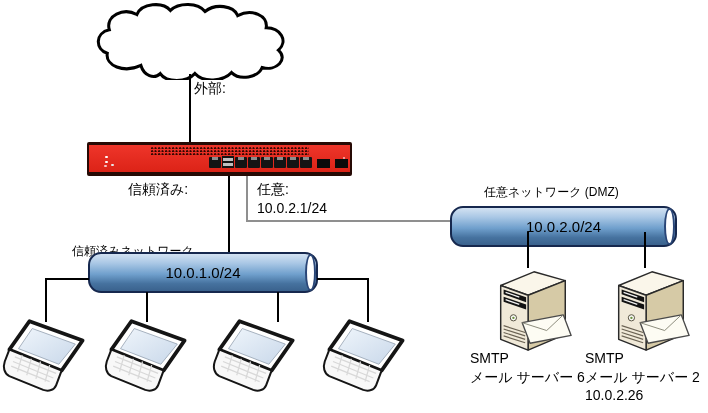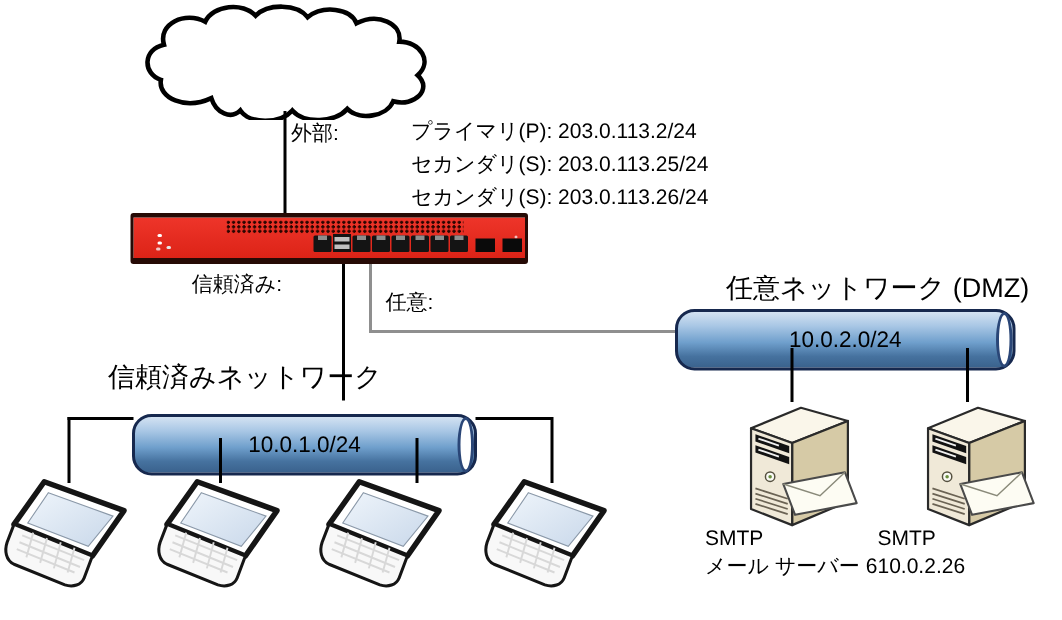--- a/index.html
+++ b/index.html
@@ -2,21 +2,21 @@
 <html><head>
 <meta charset="utf-8">
 <style>
   html,body{margin:0;padding:0;background:#fff;}
   .stage{position:relative;width:708px;height:413px;background:#ffffff;overflow:hidden;
          font-family:"Liberation Sans",sans-serif;color:#000;font-size:14px;}
   .ln{position:absolute;background:#000;}
   .ln.gray{background:#8f8f8f;}
   .lbl{position:absolute;white-space:nowrap;line-height:19px;}
   .lbl.right{text-align:center;}
-  .net-label{font-size:18px;}
+  .net-label{font-size:12px;}
   .cloud-text{position:absolute;left:95px;top:28px;width:212px;text-align:center;
               font-size:17px;letter-spacing:1px;}
   .ip-list{position:absolute;left:274px;top:76px;line-height:22px;white-space:nowrap;}
   
   .fw{position:absolute;left:87px;top:142px;width:265px;height:34px;box-sizing:border-box;
       background:linear-gradient(#ee352a,#dc2317);border:2px solid #260a05;
       border-top-width:3px;border-bottom-width:4px;border-radius:2px;}
   .fw-vent{position:absolute;left:62px;top:2px;width:158px;height:9px;
            background-image:radial-gradient(circle at 1.2px 1.2px,#2a0500 0.9px,transparent 1.2px);
            background-size:3.5px 3px;}
@@ -77,25 +77,20 @@
   <svg class="icon" style="left:93px;top:2px" width="216" height="78" viewBox="0 0 212 76">
     <path d="M47,62 C30,70 12,62 14,50 C2,46 2,30 16,27 C12,13 30,5 43,12 C48,1 68,-1 76,8
              C84,0 103,0 110,9 C120,1 138,3 142,13 C156,6 172,13 170,25 C184,25 192,38 182,47
              C192,56 180,68 166,64 C162,74 144,77 136,69 C128,78 108,79 100,70 C92,79 72,79 66,70
              C60,76 50,72 47,62 Z" fill="#ffffff" stroke="#000" stroke-width="3"></path>
   </svg>
 
   <div class="ln" style="left:189px;top:74px;width:1.5px;height:68px"></div>
   <div class="lbl" style="left:194px;top:79px">外部:</div>
 
-  <div class="ip-list">
-    <div>プライマリ(P): 203.0.113.2/24</div>
-    <div>セカンダリ(S): 203.0.113.25/24</div>
-    <div>セカンダリ(S): 203.0.113.26/24</div>
-  </div>
 
   <div class="fw">
     <div class="fw-vent"></div>
     <div class="fw-led"></div>
     <div class="fw-led-r"></div>
     <div class="fw-ports">
       <span class="fw-port"></span>
       <span class="fw-usb"></span>
       <span class="fw-port"></span>
       <span class="fw-port"></span>
@@ -108,26 +103,27 @@
     </div>
   </div>
 
   <div class="ln" style="left:228px;top:176px;width:1.5px;height:91px"></div>
   <div class="lbl right" style="left:108px;top:180px;width:100px">
     <div>信頼済み:</div>
   </div>
 
   <div class="ln gray" style="left:246px;top:176px;width:2px;height:46px"></div>
   <div class="ln gray" style="left:246px;top:220px;width:206px;height:2px"></div>
-  <div class="lbl" style="left:257px;top:192px">
+  <div class="lbl" style="left:257px;top:180px">
     <div>任意:</div>
+    <div>10.0.2.1/24</div>
   </div>
 
   <div class="lbl net-label" style="left:72px;top:242px">信頼済みネットワーク</div>
-  <div class="pipe" style="left:88px;top:276px;width:230px">
+  <div class="pipe" style="left:88px;top:252px;width:230px">
     <span class="pipe-label">10.0.1.0/24</span>
   </div>
 
   <div class="ln" style="left:45px;top:278px;width:44px;height:1.5px"></div>
   <div class="ln" style="left:45px;top:278px;width:1.5px;height:44px"></div>
   <div class="ln" style="left:146px;top:292px;width:1.5px;height:30px"></div>
   <div class="ln" style="left:277px;top:292px;width:1.5px;height:30px"></div>
   <div class="ln" style="left:317px;top:278px;width:51px;height:1.5px"></div>
   <div class="ln" style="left:367px;top:278px;width:1.5px;height:44px"></div>
 
@@ -158,16 +154,17 @@
   <svg class="icon" style="left:606px;top:264px" width="88" height="90">
       <use href="#sym-server"></use>
     </svg>
 
   <div class="lbl" style="left:470px;top:349px;line-height:18.5px">
     <div>SMTP</div>
     <div>メール サーバー 6</div>
   </div>
   <div class="lbl" style="left:585px;top:349px;line-height:18.5px">
     <div>SMTP</div>
+    <div>メール サーバー 2</div>
     <div>10.0.2.26</div>
   </div>
 
 </div>
 
 </body></html>

